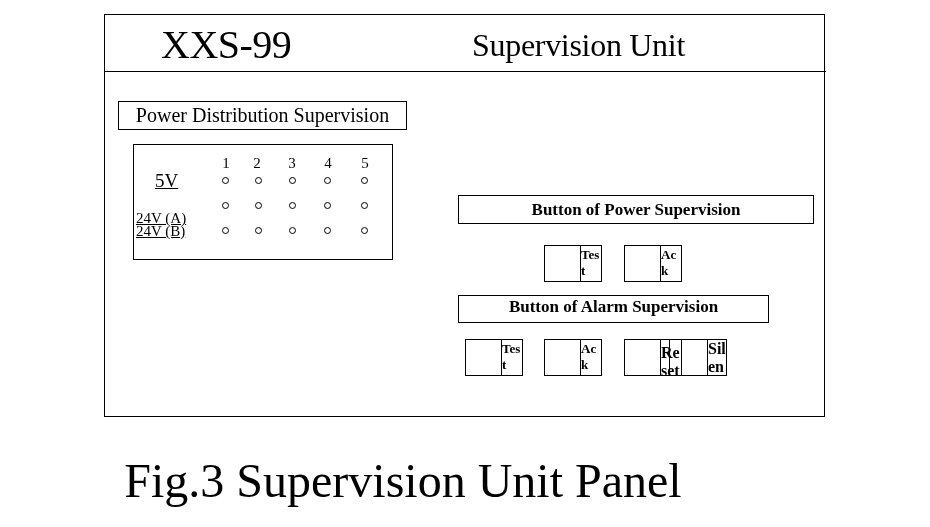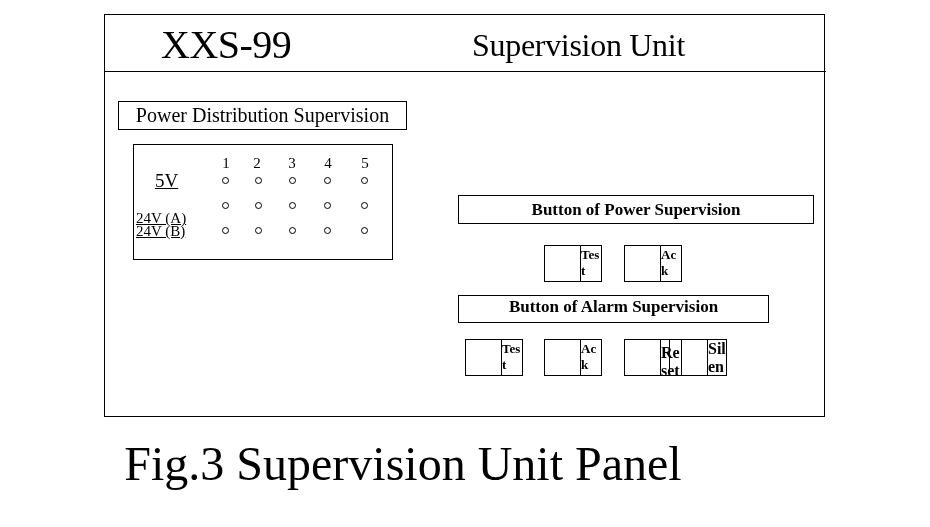--- a/index.html
+++ b/index.html
@@ -21,21 +21,21 @@
     .led { position: absolute; width: 7px; height: 7px; border: 1px solid #000; border-radius: 50%; box-sizing: border-box; }
 
     .btn-title { height: 29px; border: 1.2px solid #000; box-sizing: border-box; text-align: center;
                  font-weight: bold; font-size: 17px; line-height: 27px; white-space: nowrap; }
     .btn { width: 58px; height: 37px; border: 1.2px solid #000; box-sizing: border-box; display: flex; }
     .btn .face { flex: 1; border-right: 1.2px solid #000; }
     .btn .lbl { width: 20px; font-weight: bold; font-size: 13px; line-height: 16px; text-align: left;
                 overflow: hidden; word-break: break-all; padding-top: 1px; }
     .btn .lbl.small { font-size: 16px; line-height: 18px; }
 
-    .caption { left: 0; width: 806px; top: 434px; font-size: 48px; line-height: 60px; text-align: center; white-space: nowrap; }
+    .caption { left: 0; width: 806px; top: 451px; font-size: 48px; line-height: 60px; text-align: center; white-space: nowrap; }
   </style>
 </head>
 <body>
 
 <div class="abs panel"></div>
 <div class="abs hdr-line"></div>
 <div class="abs model">XXS-99</div>
 <div class="abs title">Supervision Unit</div>
 
 <div class="abs pds-box">Power Distribution Supervision</div>

